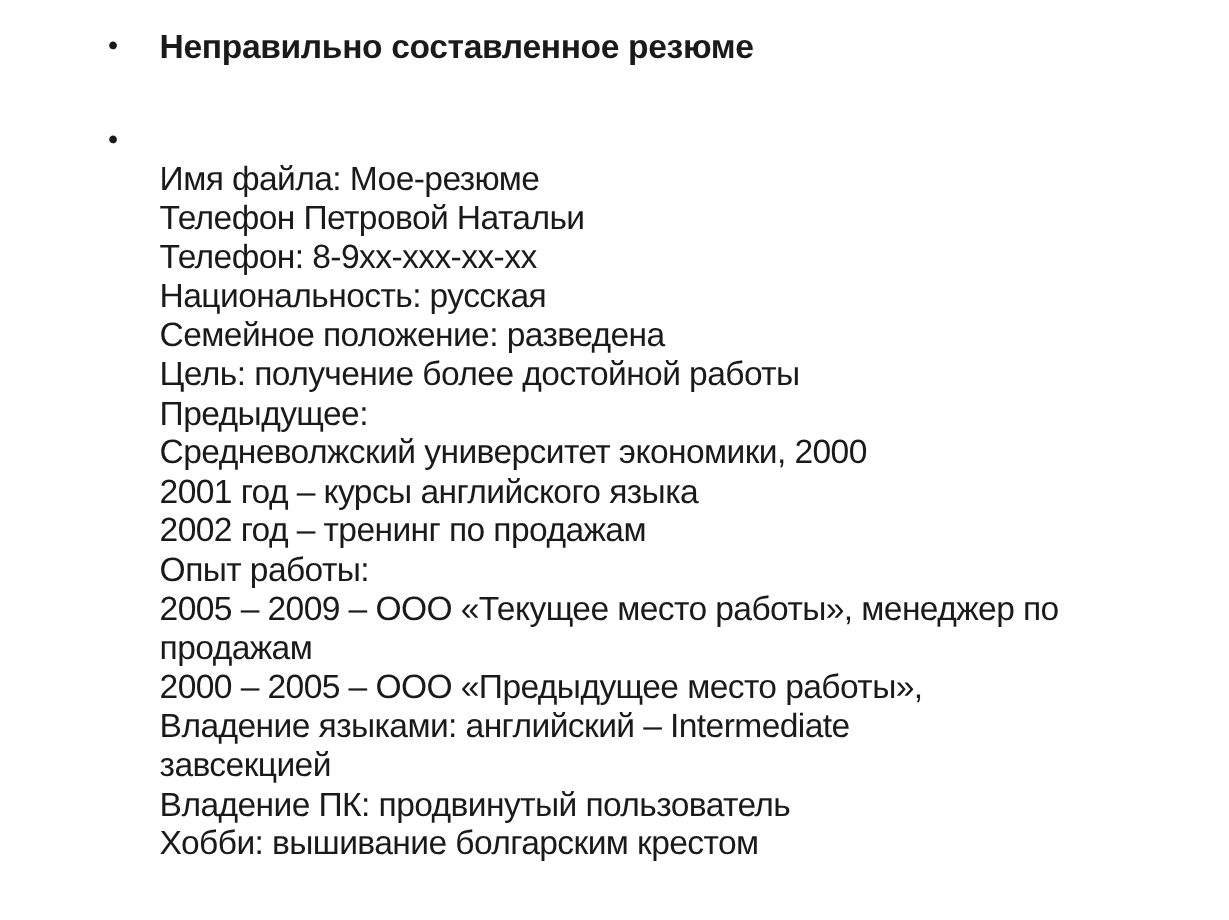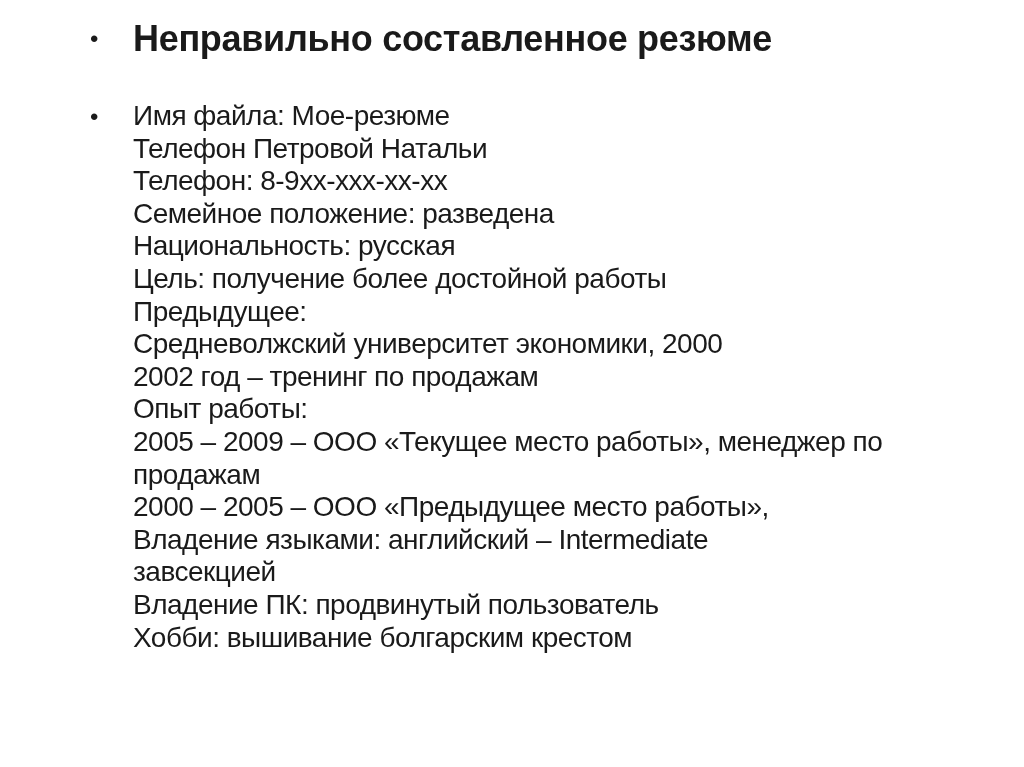--- a/index.html
+++ b/index.html
@@ -29,28 +29,29 @@
     top: 100px;
   }
   .bullet {
     flex: 0 0 43px;
     width: 43px;
     font-size: 24px;
     line-height: 33px;
     color: #1a1a1a;
   }
   .title-text {
-    font-size: 36px;
+    font-size: 28px;
     line-height: 33px;
     font-weight: 700;
     letter-spacing: -0.3px;
     white-space: nowrap;
   }
   .lines {
     display: block;
+    margin-top: 33px;
   }
   .line {
     font-size: 28px;
     line-height: 32.6px;
     letter-spacing: -0.5px;
     white-space: nowrap;
   }
 </style>
 </head>
 <body>
@@ -61,25 +62,26 @@
     <span class="bullet">•</span>
     <span class="title-text">Неправильно составленное резюме</span>
   </div>
 
   <div class="bullet-item body-item">
     <span class="bullet">•</span>
     <div class="lines">
       <div class="line">Имя файла: Мое-резюме</div>
       <div class="line">Телефон Петровой Натальи</div>
       <div class="line">Телефон: 8-9хх-ххх-хх-хх</div>
+      <div class="line">Национальность: русская</div>
       <div class="line">Семейное положение: разведена</div>
-      <div class="line">Национальность: русская</div>
       <div class="line">Цель: получение более достойной работы</div>
       <div class="line">Предыдущее:</div>
       <div class="line">Средневолжский университет экономики, 2000</div>
+      <div class="line">2001 год – курсы английского языка</div>
       <div class="line">2002 год – тренинг по продажам</div>
       <div class="line">Опыт работы:</div>
       <div class="line">2005 – 2009 – ООО «Текущее место работы», менеджер по</div>
       <div class="line">продажам</div>
       <div class="line">2000 – 2005 – ООО «Предыдущее место работы»,</div>
       <div class="line">Владение языками: английский – Intermediate</div>
       <div class="line">завсекцией</div>
       <div class="line">Владение ПК: продвинутый пользователь</div>
       <div class="line">Хобби: вышивание болгарским крестом</div>
     </div>

